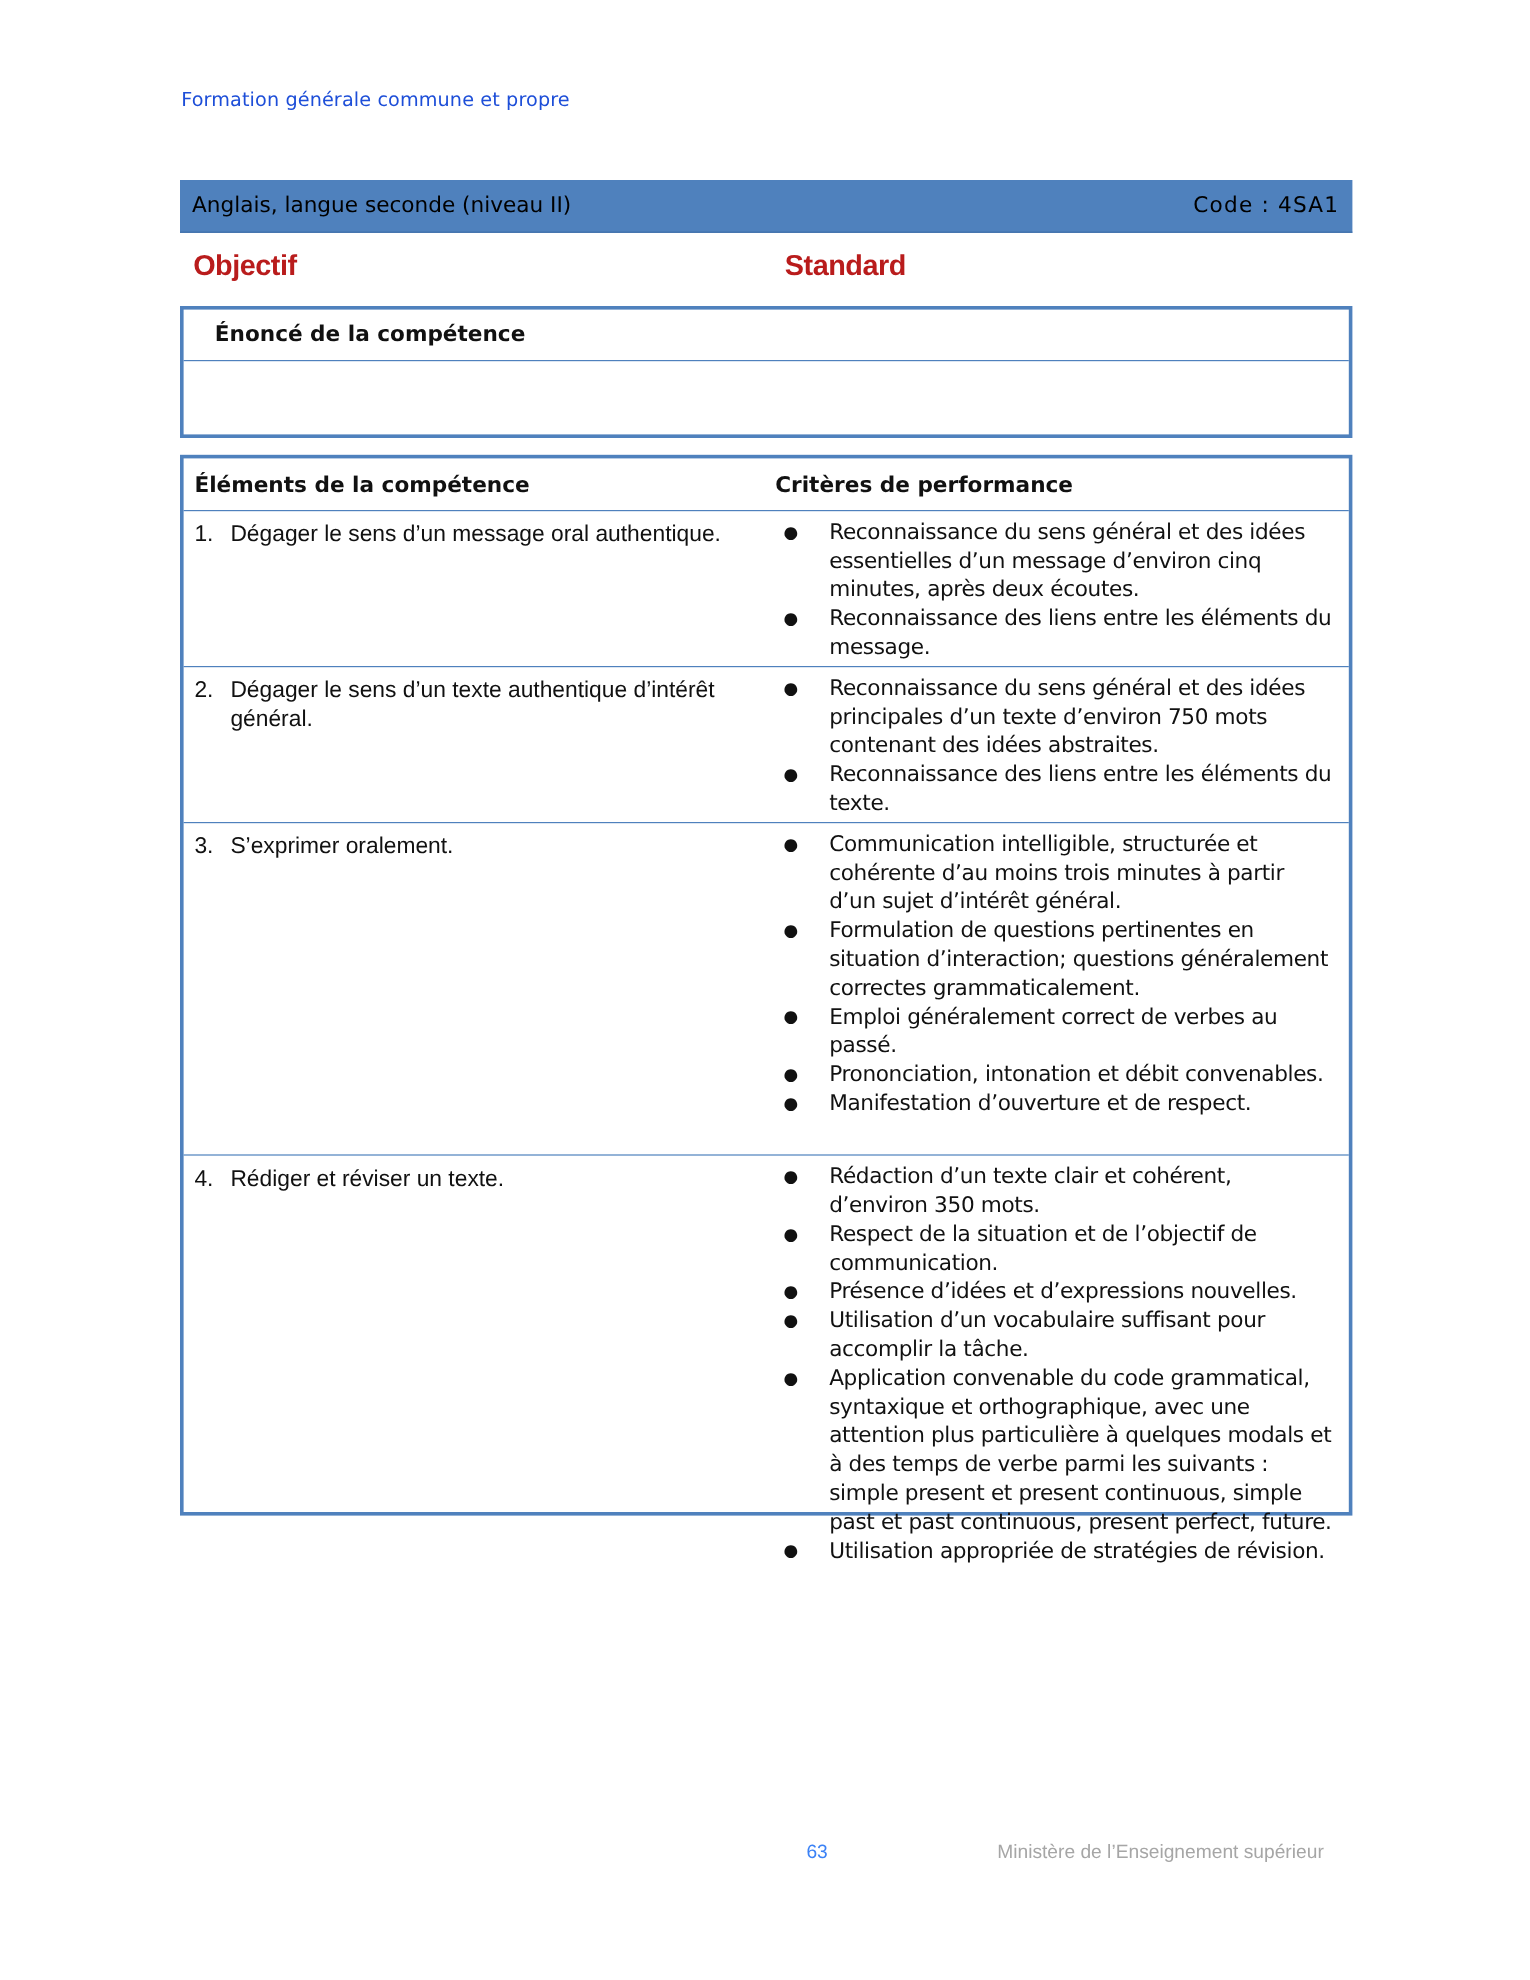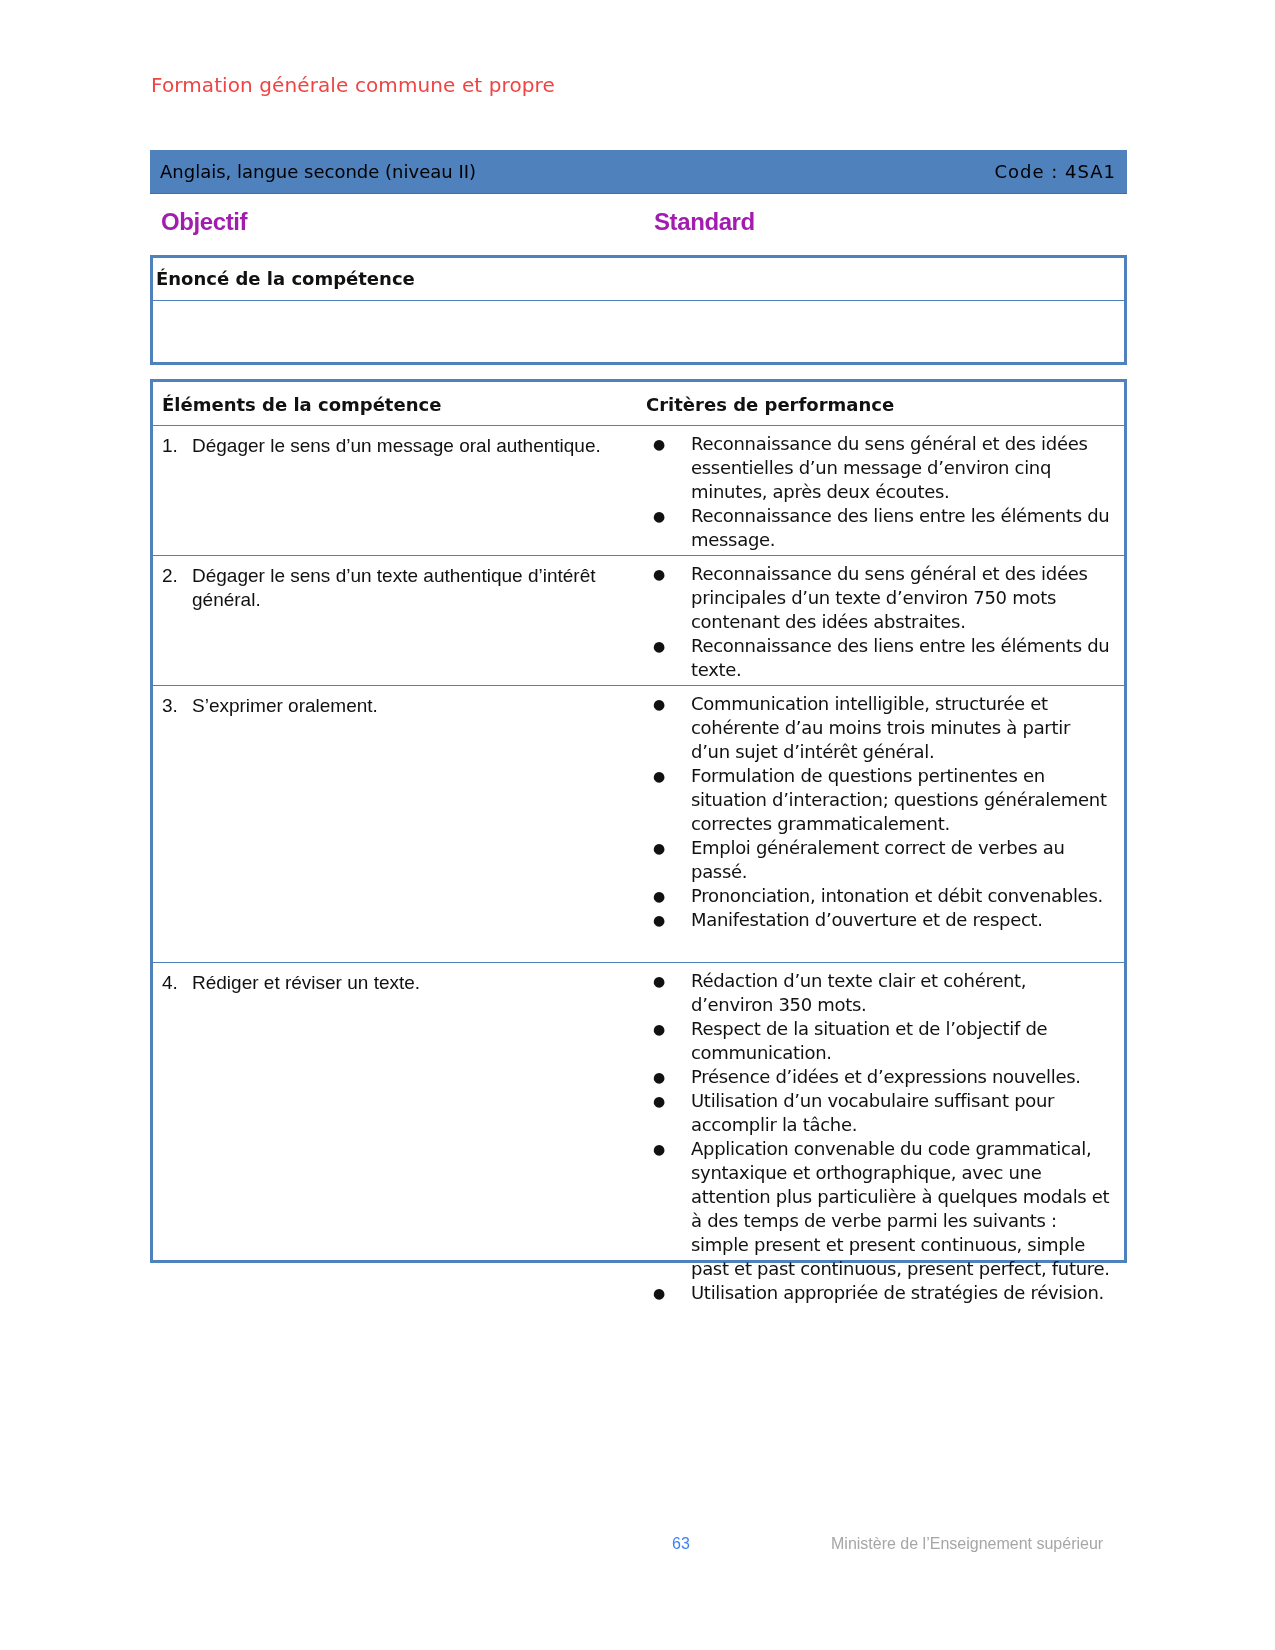--- a/index.html
+++ b/index.html
@@ -1,35 +1,35 @@
 <!DOCTYPE html>
 <html><head>
   <meta charset="utf-8">
   <style>
     html, body { margin: 0; padding: 0; background: #ffffff; }
     body { width: 1275px; height: 1650px; position: relative; overflow: hidden;
            font-family: "DejaVu Sans", sans-serif; color: #111; }
-    .running-header { position: absolute; left: 151px; top: 73px; font-size: 20px;
-           color: #ef4444; letter-spacing: 0.1px; }
+    .running-header { position: absolute; left: 151px; top: 73px; font-size: 16px;
+           color: #1d4ed8; letter-spacing: 0.1px; }
     .title-bar { position: absolute; left: 150px; top: 150px; width: 977px; height: 44px;
            background: #4f81bd; color: #000000; font-size: 18px; display: flex;
            align-items: center; justify-content: space-between; box-sizing: border-box;
            padding: 0 11px 0 10px; border-bottom: 1px solid #3d6ea8; }
     .title-bar .code { letter-spacing: 1px; }
     .section-heads { position: absolute; top: 206px; left: 150px; width: 977px; height: 34px; }
     .section-heads span { position: absolute; font-family: "Liberation Sans", sans-serif;
-           font-weight: bold; font-size: 24px; color: #a21caf; letter-spacing: -0.4px; }
+           font-weight: bold; font-size: 24px; color: #b91c1c; letter-spacing: -0.4px; }
     .section-heads .obj { left: 11px; top: 2px; }
     .section-heads .std { left: 504px; top: 2px; }
 
     .box { position: absolute; left: 150px; width: 977px; box-sizing: border-box;
            border: 3px solid #4f81bd; background: #fff; }
     .box1 { top: 255px; height: 110px; }
     .box1 .hdr { height: 43px; border-bottom: 1px solid #4f81bd; box-sizing: border-box;
-           padding: 10px 0 0 3px; font-weight: bold; font-size: 18px; }
+           padding: 10px 0 0 26px; font-weight: bold; font-size: 18px; }
     .box1 .body { padding: 7px 0 0 9px; font-size: 18px; line-height: 24px; width: 420px; }
 
     .box2 { top: 379px; height: 884px; }
     .row { position: relative; border-bottom: 1px solid #4f81bd; box-sizing: border-box; }
     .row:last-child { border-bottom: none; }
     .row.header { height: 44px; }
     .row.header .c1, .row.header .c2 { position: absolute; top: 12px; font-weight: bold; font-size: 18px; }
     .row.header .c1 { left: 9px; }
     .row.header .c2 { left: 493px; }
     .col-left { position: absolute; left: 9px; top: 8px; width: 460px; font-family: "Liberation Sans", sans-serif;

